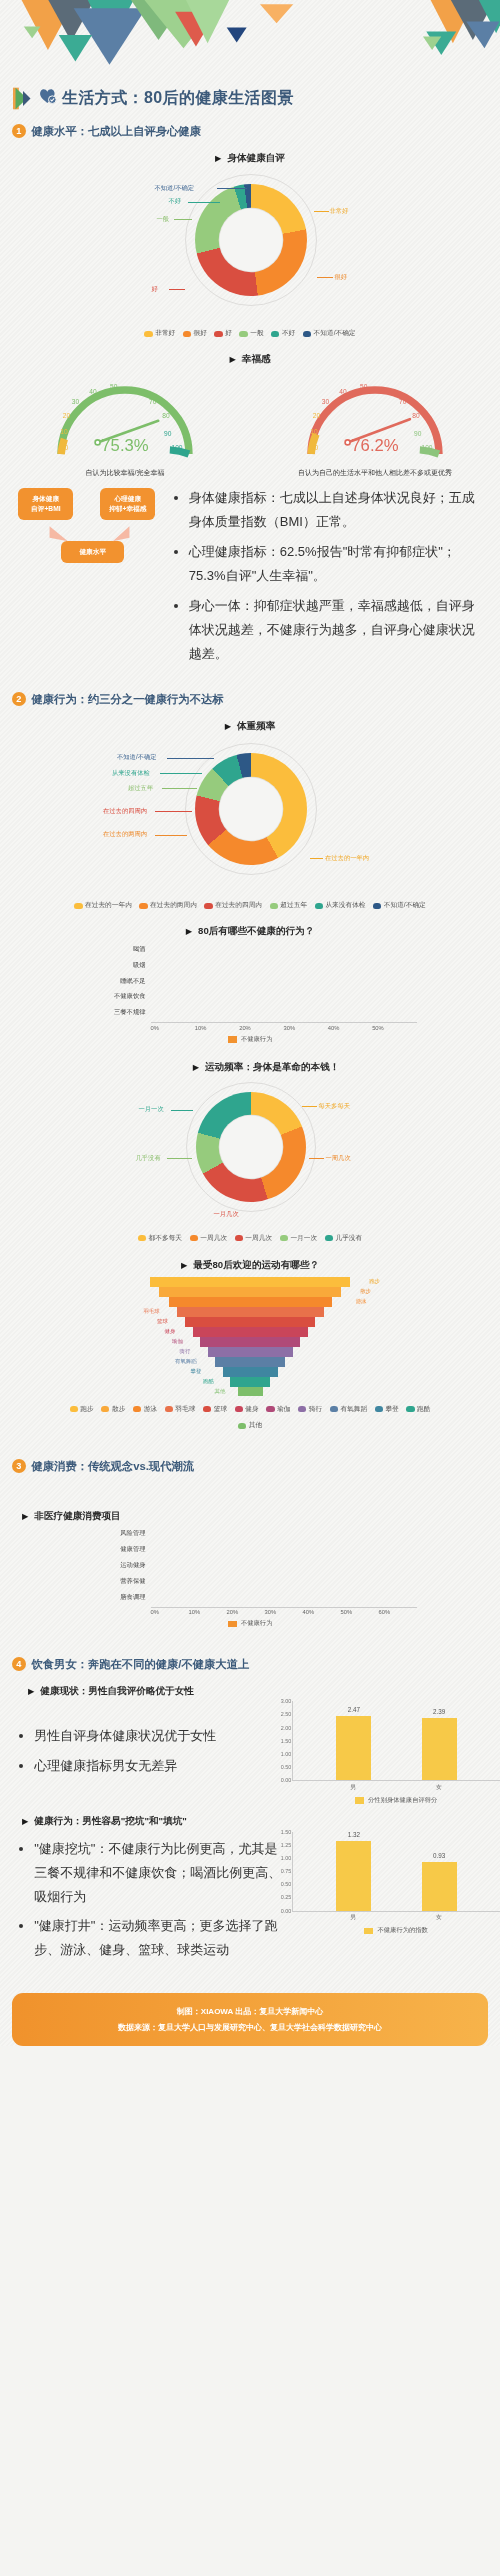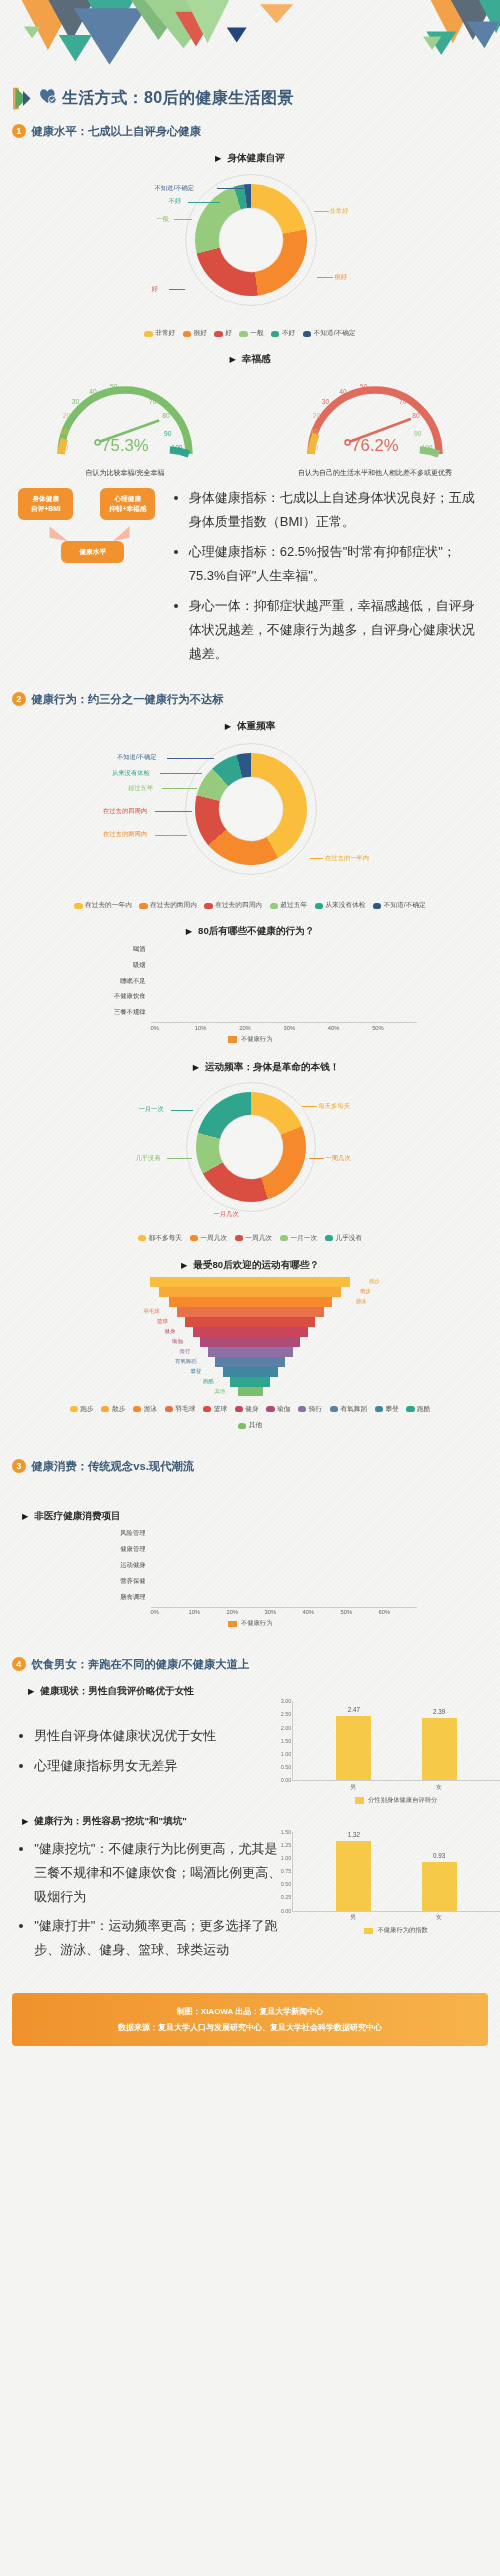--- a/index.html
+++ b/index.html
@@ -96,21 +96,21 @@
   .vbar b { position:absolute; top:-10px; left:0; right:0; text-align:center; font-size:6.3px; color:#555; font-weight:normal; }
   .vticks { position:absolute; left:-16.7px; top:0; bottom:0; width:15px; }
   .vticks span { position:absolute; right:0; font-size:5.4px; color:#777; transform:translateY(-50%); }
   .vcats { display:flex; justify-content:space-around; padding:1.7px 18.3px 0; }
   .vcats span { width:35px; text-align:center; font-size:5.8px; color:#666; }
 
   
   .footer {
     margin:11.7px 11.7px 16.7px; padding:11px 8.3px; text-align:center;
     background:linear-gradient(90deg,#f0922c,#f7b34a);
-    color:#fff; font-size:8px; font-weight:bold; line-height:1.9; border-radius:4px;
+    color:#fff; font-size:8px; font-weight:bold; line-height:1.9; border-radius:11px;
   }
   .spacer { height:8.3px; }
 </style>
 </head>
 <body>
 
 <div class="page">
 
   <div class="hero">
     <svg width="500" height="79" viewBox="0 0 600 95">

